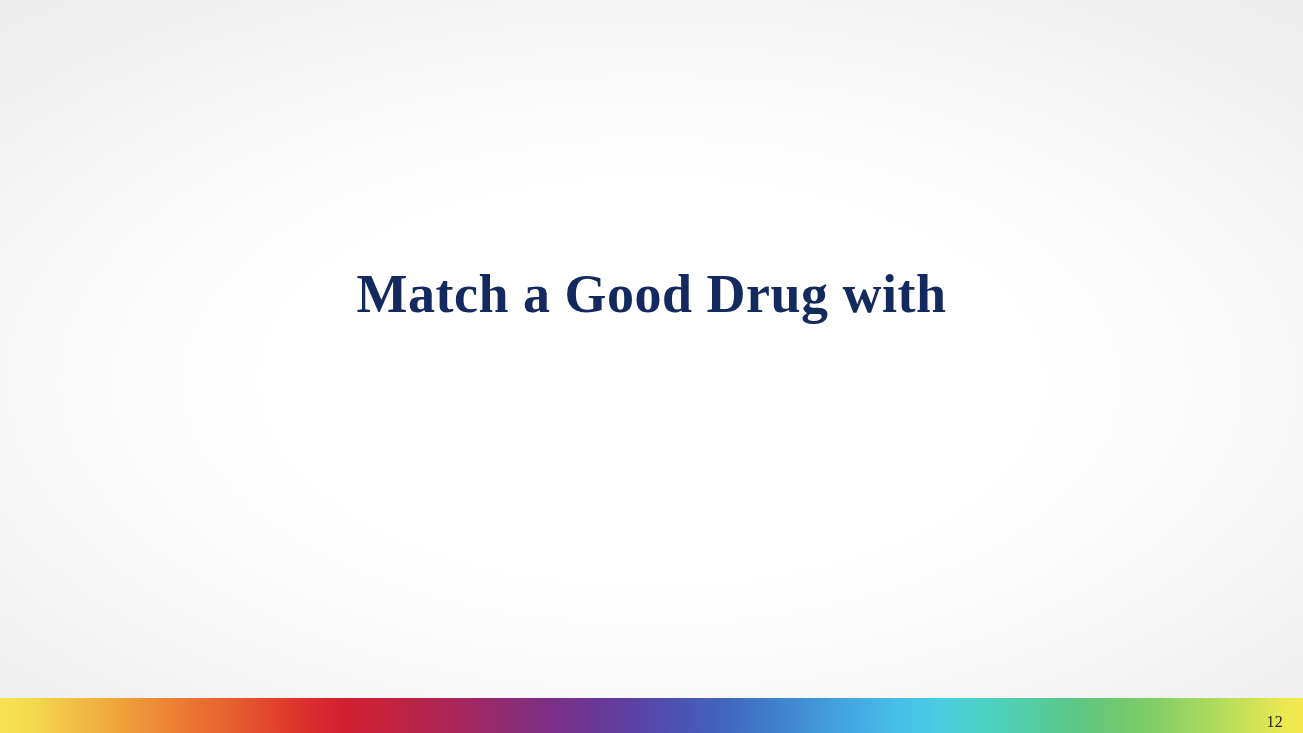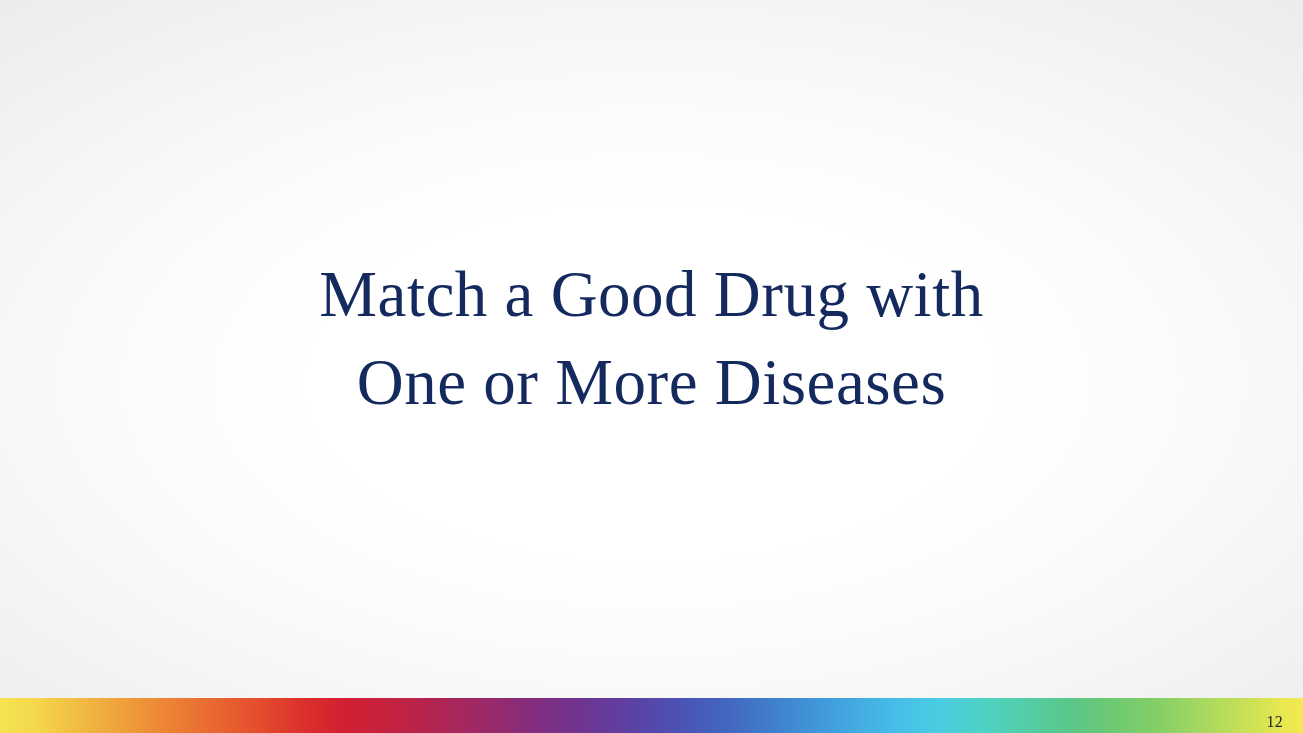--- a/index.html
+++ b/index.html
@@ -119,36 +119,35 @@
     left: 0;
     top: 250px;
     width: 1303px;
     text-align: center;
   }
 
   .title-line {
     display: block;
     color: #142A5E;
     font-family: "Liberation Serif", "DejaVu Serif", serif;
-    font-weight: 400;
-    font-size: 65px;
+    font-weight: 700;
+    font-size: 54px;
     line-height: 88px;
     letter-spacing: 0.5px;
     white-space: nowrap;
   }
 </style>
 </head>
 <body>
 
 <div class="slide">
 
   <div class="rainbow-top"></div>
 
   <div class="title-block">
     <span class="title-line">Match a Good Drug with</span>
-    <span class="title-line">One or More Diseases</span>
   </div>
 
   <div class="rainbow-bottom">
     <span class="page-number">12</span>
   </div>
 
 </div>
 
 </body></html>

